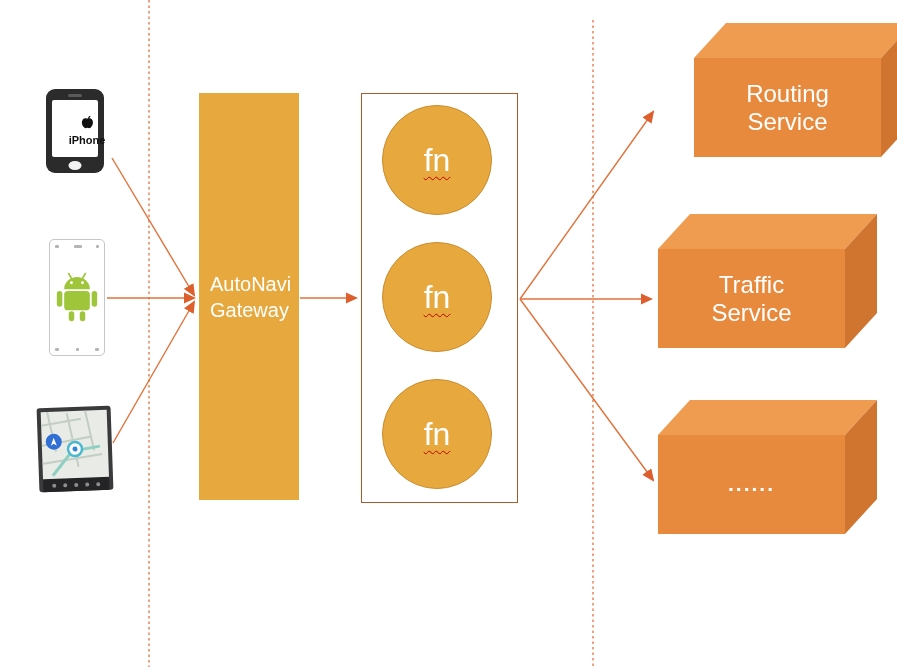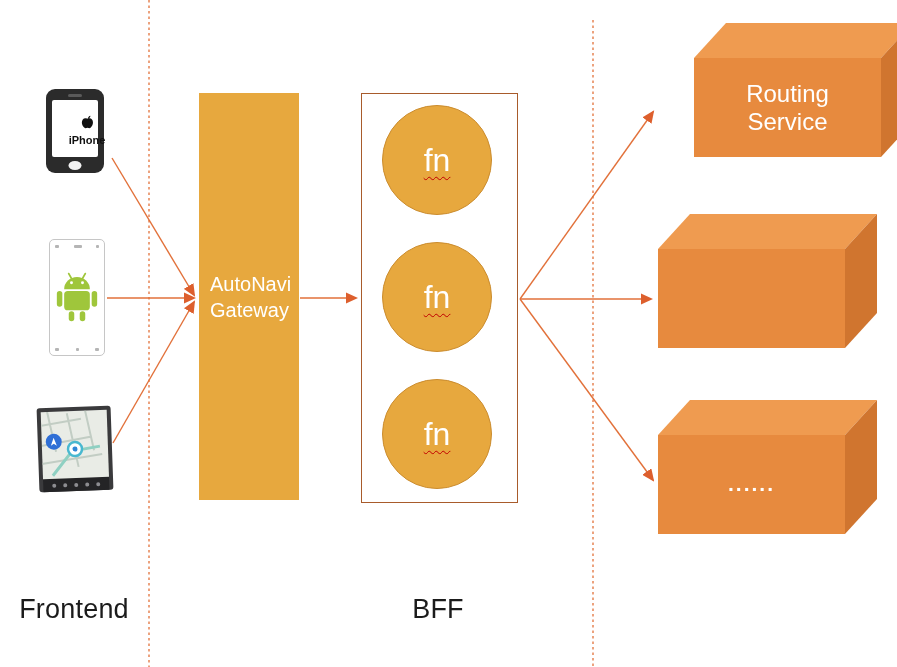--- a/index.html
+++ b/index.html
@@ -227,29 +227,30 @@
         <span>Routing Service</span>
       </div>
   </div>
 
   <div class="cube cube-t">
     <svg width="219" height="134" viewBox="0 0 219 134">
       <polygon class="cube-top" points="0,35 32,0 219,0 187,35"></polygon>
       <polygon class="cube-side" points="187,35 219,0 219,99 187,134"></polygon>
       <polygon class="cube-front" points="0,35 187,35 187,134 0,134"></polygon>
     </svg>
+    <div class="lbl">
+        <span>Traffic Service</span>
+      </div>
   </div>
 
   <div class="cube cube-d">
     <svg width="219" height="134" viewBox="0 0 219 134">
       <polygon class="cube-top" points="0,35 32,0 219,0 187,35"></polygon>
       <polygon class="cube-side" points="187,35 219,0 219,99 187,134"></polygon>
       <polygon class="cube-front" points="0,35 187,35 187,134 0,134"></polygon>
     </svg>
     <div class="lbl">
         <span>......</span>
       </div>
   </div>
 
-  <div class="section-label sl-frontend">Frontend</div>
-  <div class="section-label sl-bff">BFF</div>
 
 </div>
 
 </body></html>

